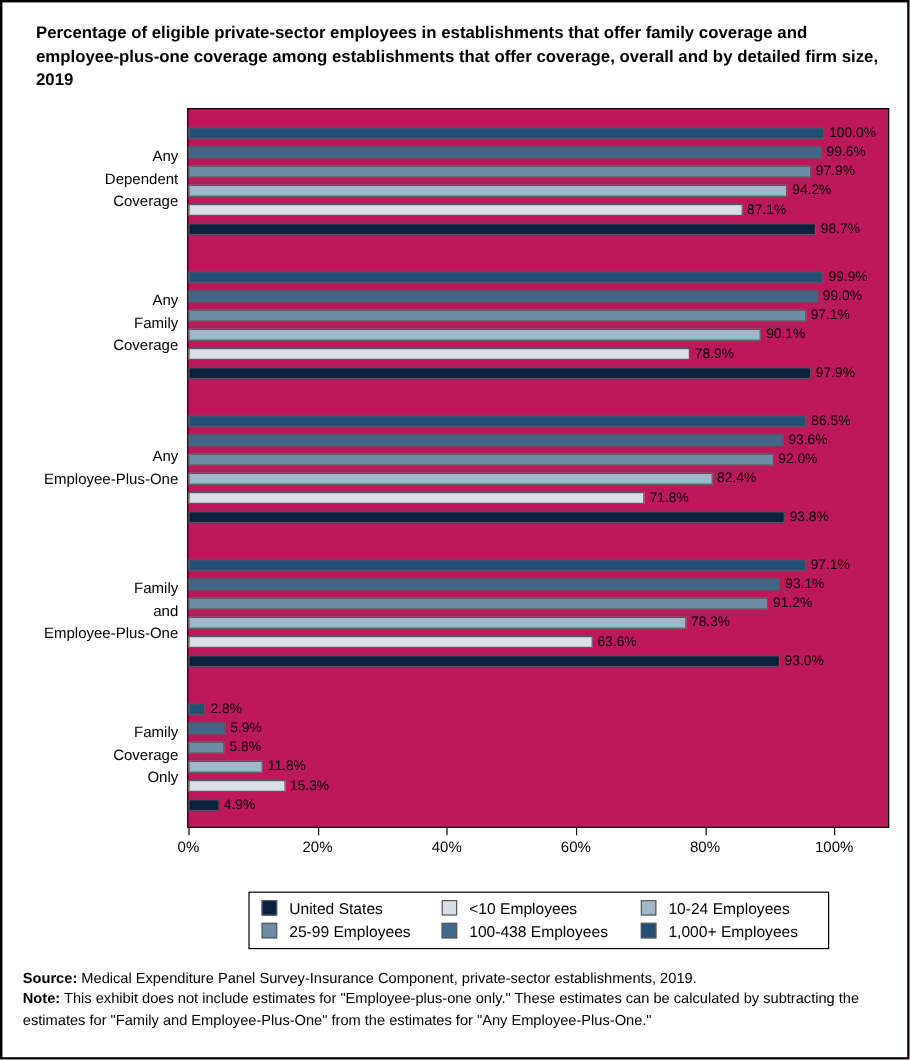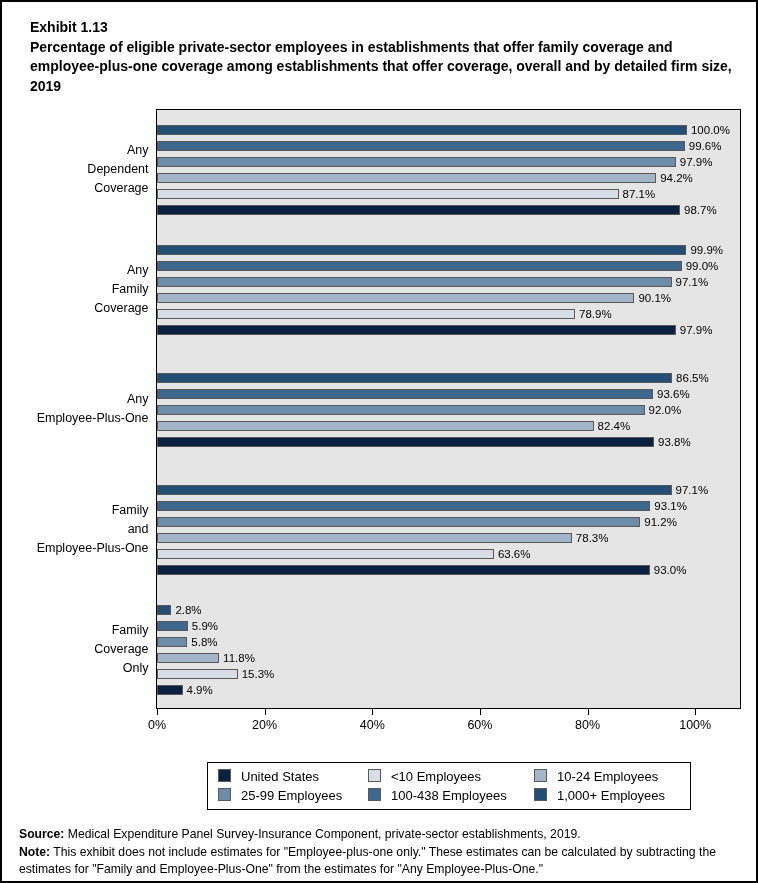--- a/index.html
+++ b/index.html
@@ -27,21 +27,21 @@
   .cat-cell {
     height: 120px;
     display: flex; flex-direction: column;
     justify-content: center; align-items: flex-end;
     text-align: right;
     font-size: 12.5px; line-height: 19px;
   }
   .plot {
     width: 592px; height: 600px;
     border: 1.5px solid #000;
-    background: #e5e5e5;
+    background: #be185d;
   }
   .group {
     height: 120px;
     display: flex; flex-direction: column;
     justify-content: center;
     row-gap: 6px;
   }
   .bar-row { display: flex; align-items: center; height: 10px; }
   .bar { height: 10px; border: 1px solid #595959; }
   .bar-label { font-size: 11.5px; margin-left: 4px; white-space: nowrap; line-height: 10px; }
@@ -70,21 +70,20 @@
     line-height: 17.5px;
   }
   .b { font-weight: bold; }
 </style>
 </head>
 <body>
 
 <div class="frame">
 
   <div class="title-block">
-    <div>Exhibit 1.13</div>
     <div>Percentage of eligible private-sector employees in establishments that offer family coverage and employee-plus-one coverage among establishments that offer coverage, overall and by detailed firm size, 2019</div>
   </div>
 
   <div class="chart-body">
     <div class="cat-col" id="cat-col">
         <div class="cat-cell" title="Any Dependent Coverage">
           <div>Any</div>
           <div>Dependent</div>
           <div>Coverage</div>
         </div>
@@ -170,20 +169,24 @@
             <div class="bar" style="width: 85.091%; background: rgb(62, 104, 142); border-color: rgb(89, 89, 89);"></div>
             <span class="bar-label">93.6%</span>
           </div>
           <div class="bar-row">
             <div class="bar" style="width: 83.636%; background: rgb(109, 140, 168); border-color: rgb(89, 89, 89);"></div>
             <span class="bar-label">92.0%</span>
           </div>
           <div class="bar-row">
             <div class="bar" style="width: 74.909%; background: rgb(163, 181, 200); border-color: rgb(89, 89, 89);"></div>
             <span class="bar-label">82.4%</span>
+          </div>
+          <div class="bar-row">
+            <div class="bar" style="width: 65.273%; background: rgb(216, 222, 231); border-color: rgb(89, 89, 89);"></div>
+            <span class="bar-label">71.8%</span>
           </div>
           <div class="bar-row">
             <div class="bar" style="width: 85.273%; background: rgb(10, 34, 64); border-color: rgb(89, 89, 89);"></div>
             <span class="bar-label">93.8%</span>
           </div>
         </div>
         <div class="group">
           <div class="bar-row">
             <div class="bar" style="width: 88.273%; background: rgb(35, 79, 119); border-color: rgb(89, 89, 89);"></div>
             <span class="bar-label">97.1%</span>

